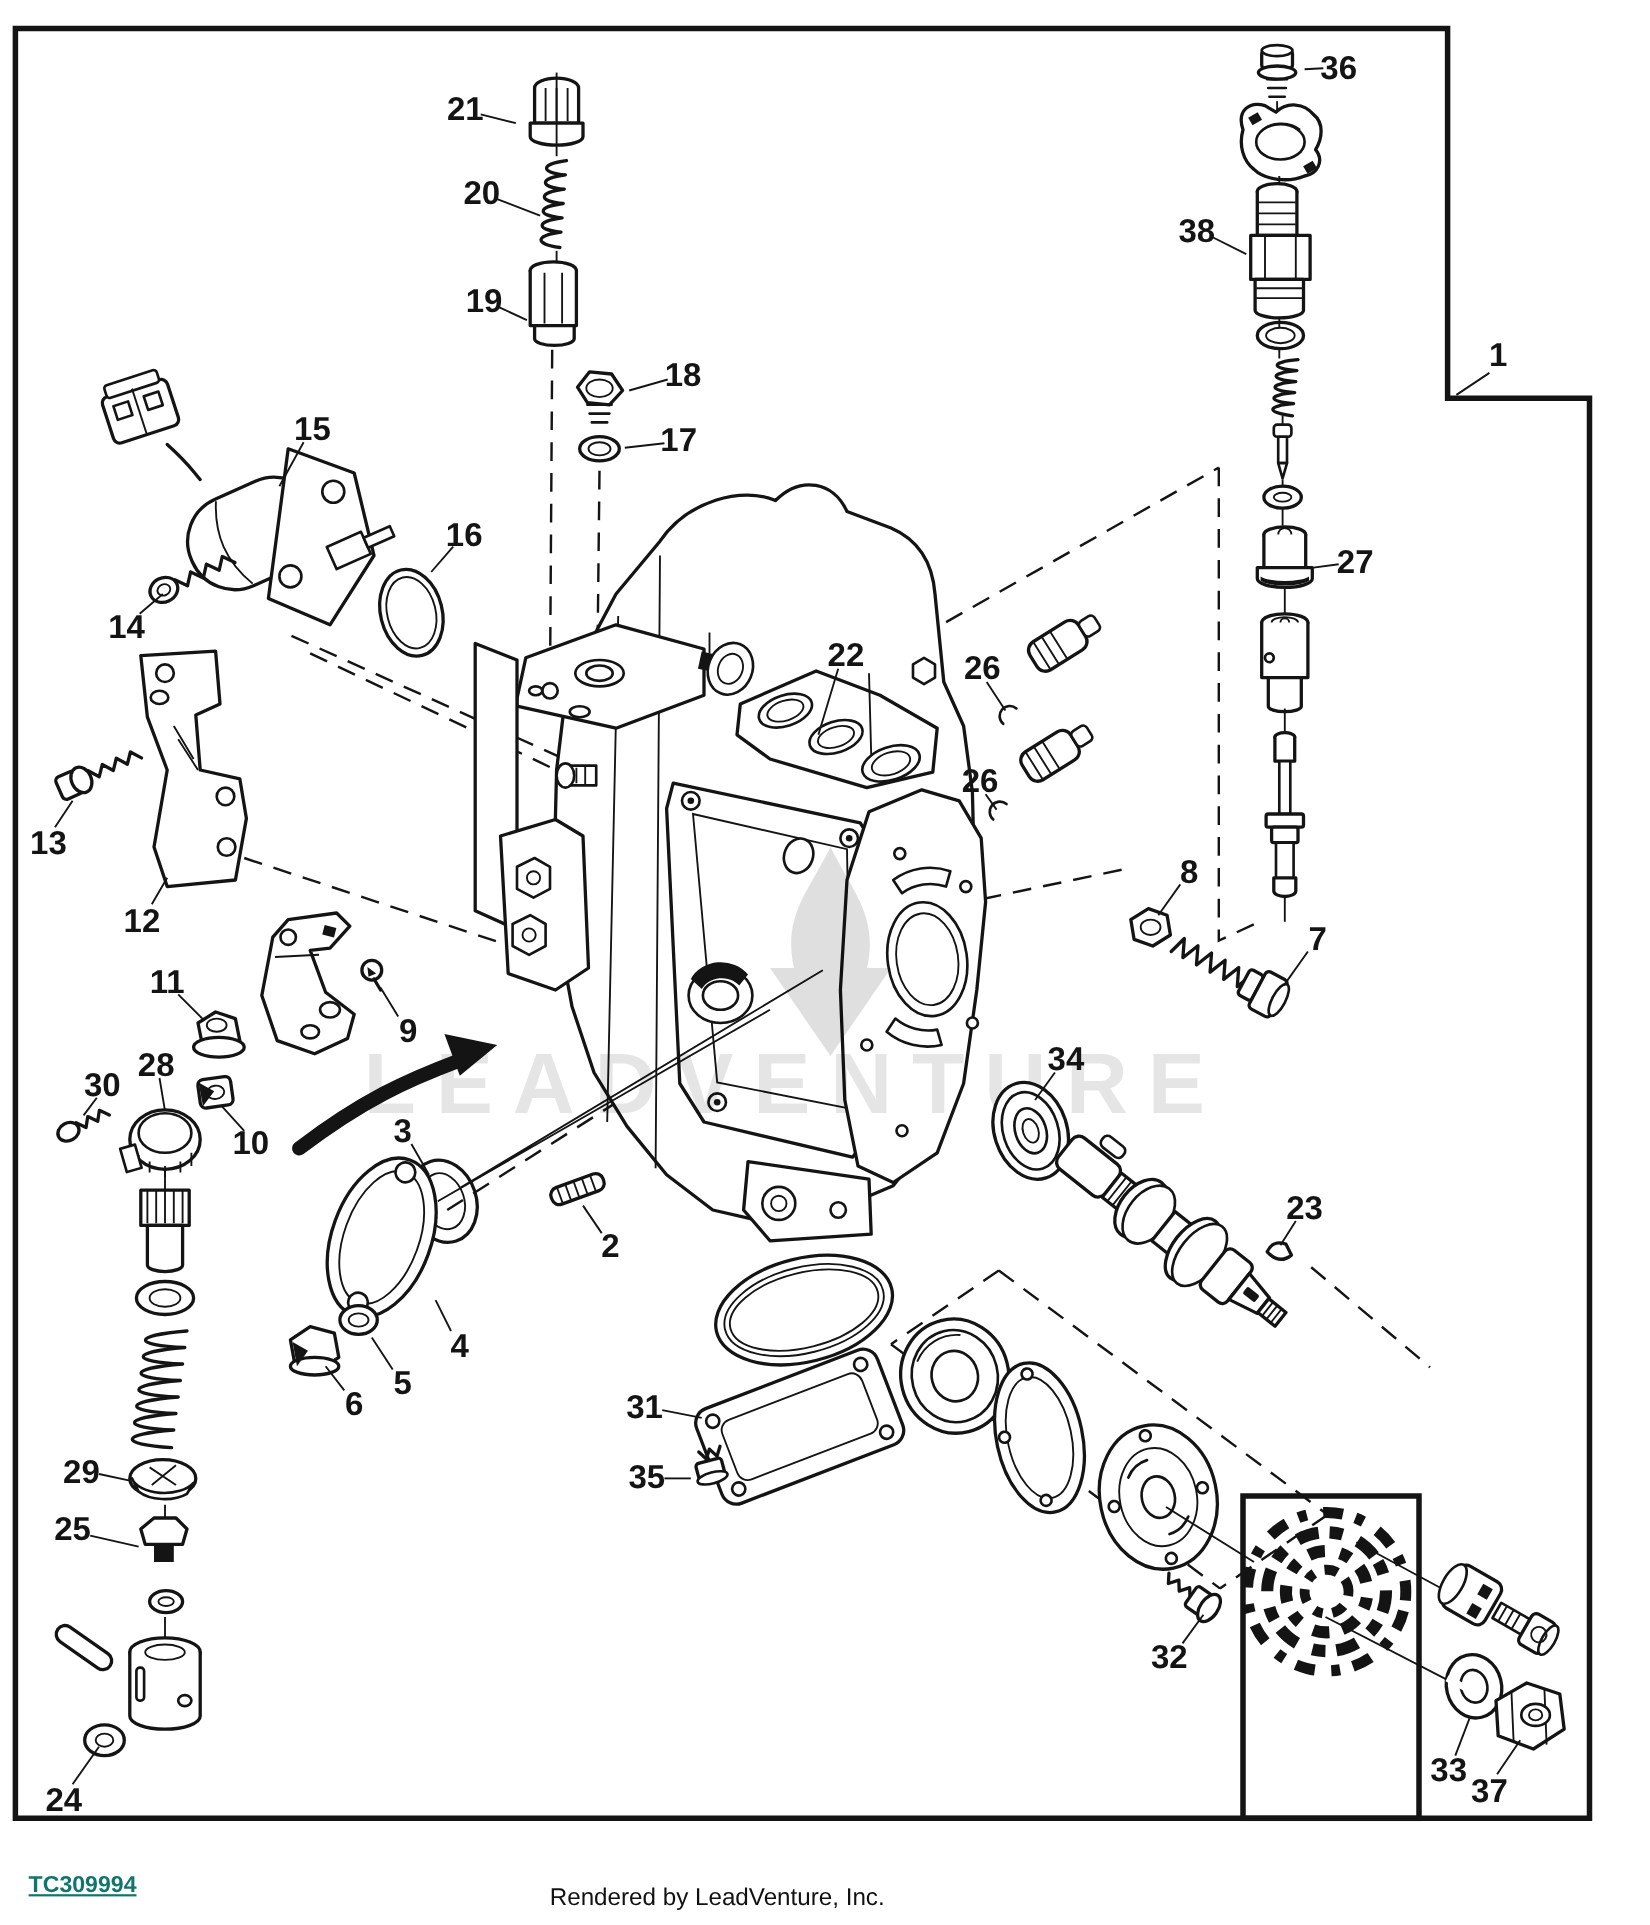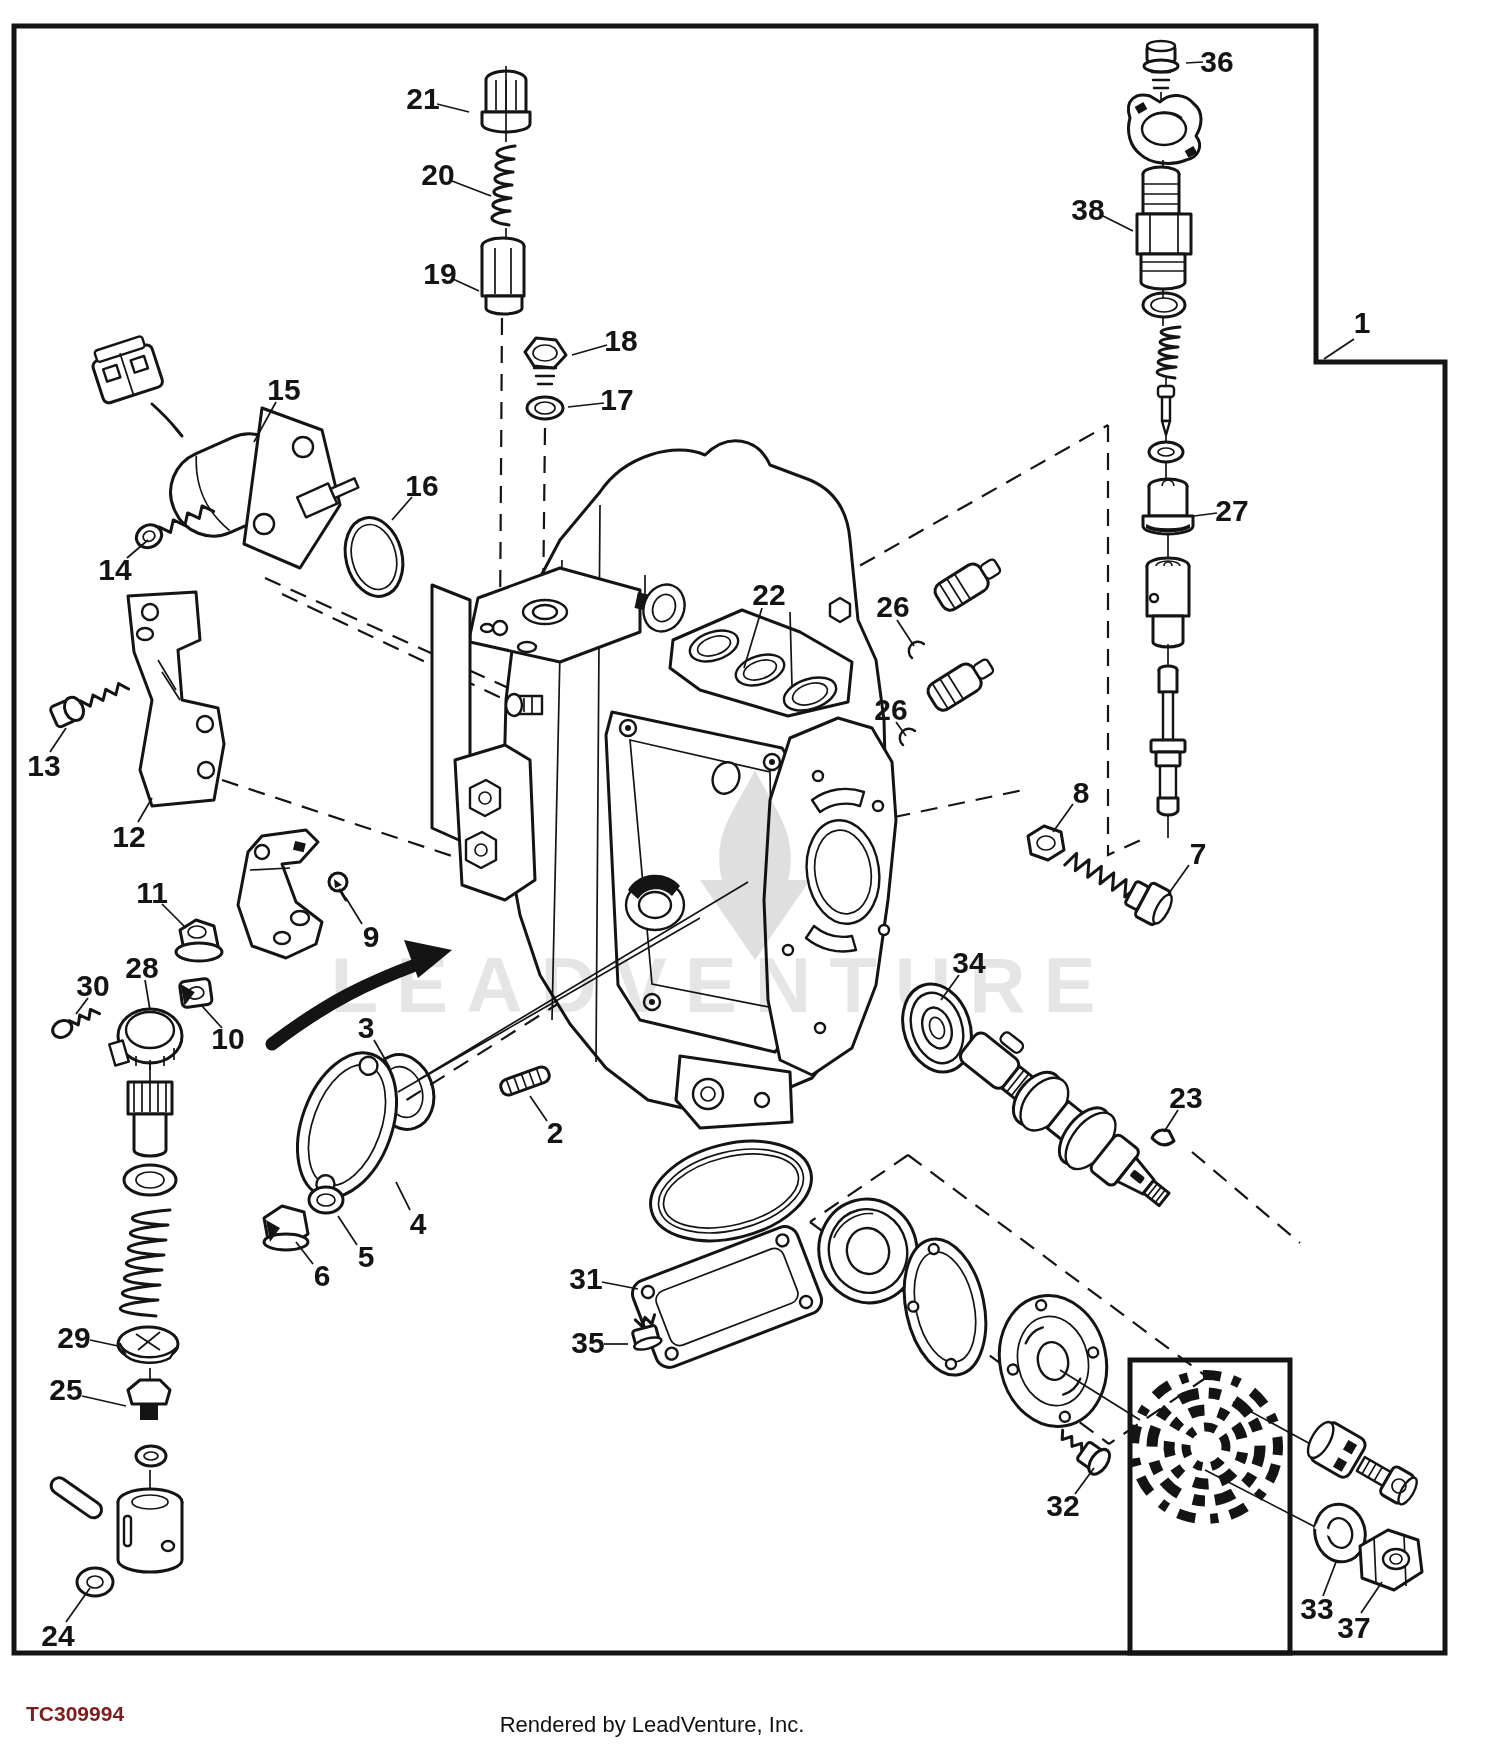--- a/index.html
+++ b/index.html
@@ -9,21 +9,21 @@
   
   .st{fill:#fff;stroke:#141414;stroke-width:3;stroke-linejoin:round;stroke-linecap:round;}
   .st2{fill:#fff;stroke:#141414;stroke-width:2.4;stroke-linejoin:round;stroke-linecap:round;}
   .ln{fill:none;stroke:#141414;stroke-width:3;stroke-linejoin:round;stroke-linecap:round;}
   .tn{fill:none;stroke:#141414;stroke-width:1.7;}
   .thk{fill:none;stroke:#141414;stroke-width:5;}
   .dsh{fill:none;stroke:#141414;stroke-width:2.2;stroke-dasharray:17 11;}
   .blk{fill:#141414;stroke:none;}
   .co{font:bold 30px "Liberation Sans", sans-serif;fill:#141414;text-anchor:middle;}
   .wmk{font:bold 78px "Liberation Sans", sans-serif;letter-spacing:18px;text-anchor:middle;}
-  .footer-code{position:absolute;left:26px;top:1702px;font:bold 21px "Liberation Sans",sans-serif;color:#7f1d1d;}
+  .footer-code{position:absolute;left:26px;top:1702px;font:bold 21px "Liberation Sans",sans-serif;color:#0f766e;text-decoration:underline;}
   .footer-credit{position:absolute;left:0;top:1712px;width:1304px;text-align:center;
                  font:22px "Liberation Sans",sans-serif;color:#111;}
 </style>
 </head>
 <body>
 
 <div class="stage">
 <svg width="1500" height="1750" viewBox="0 0 1500 1750">
 
   <path class="thk" d="M14 26 H1316 V362 H1445 V1653 H14 Z"></path>

